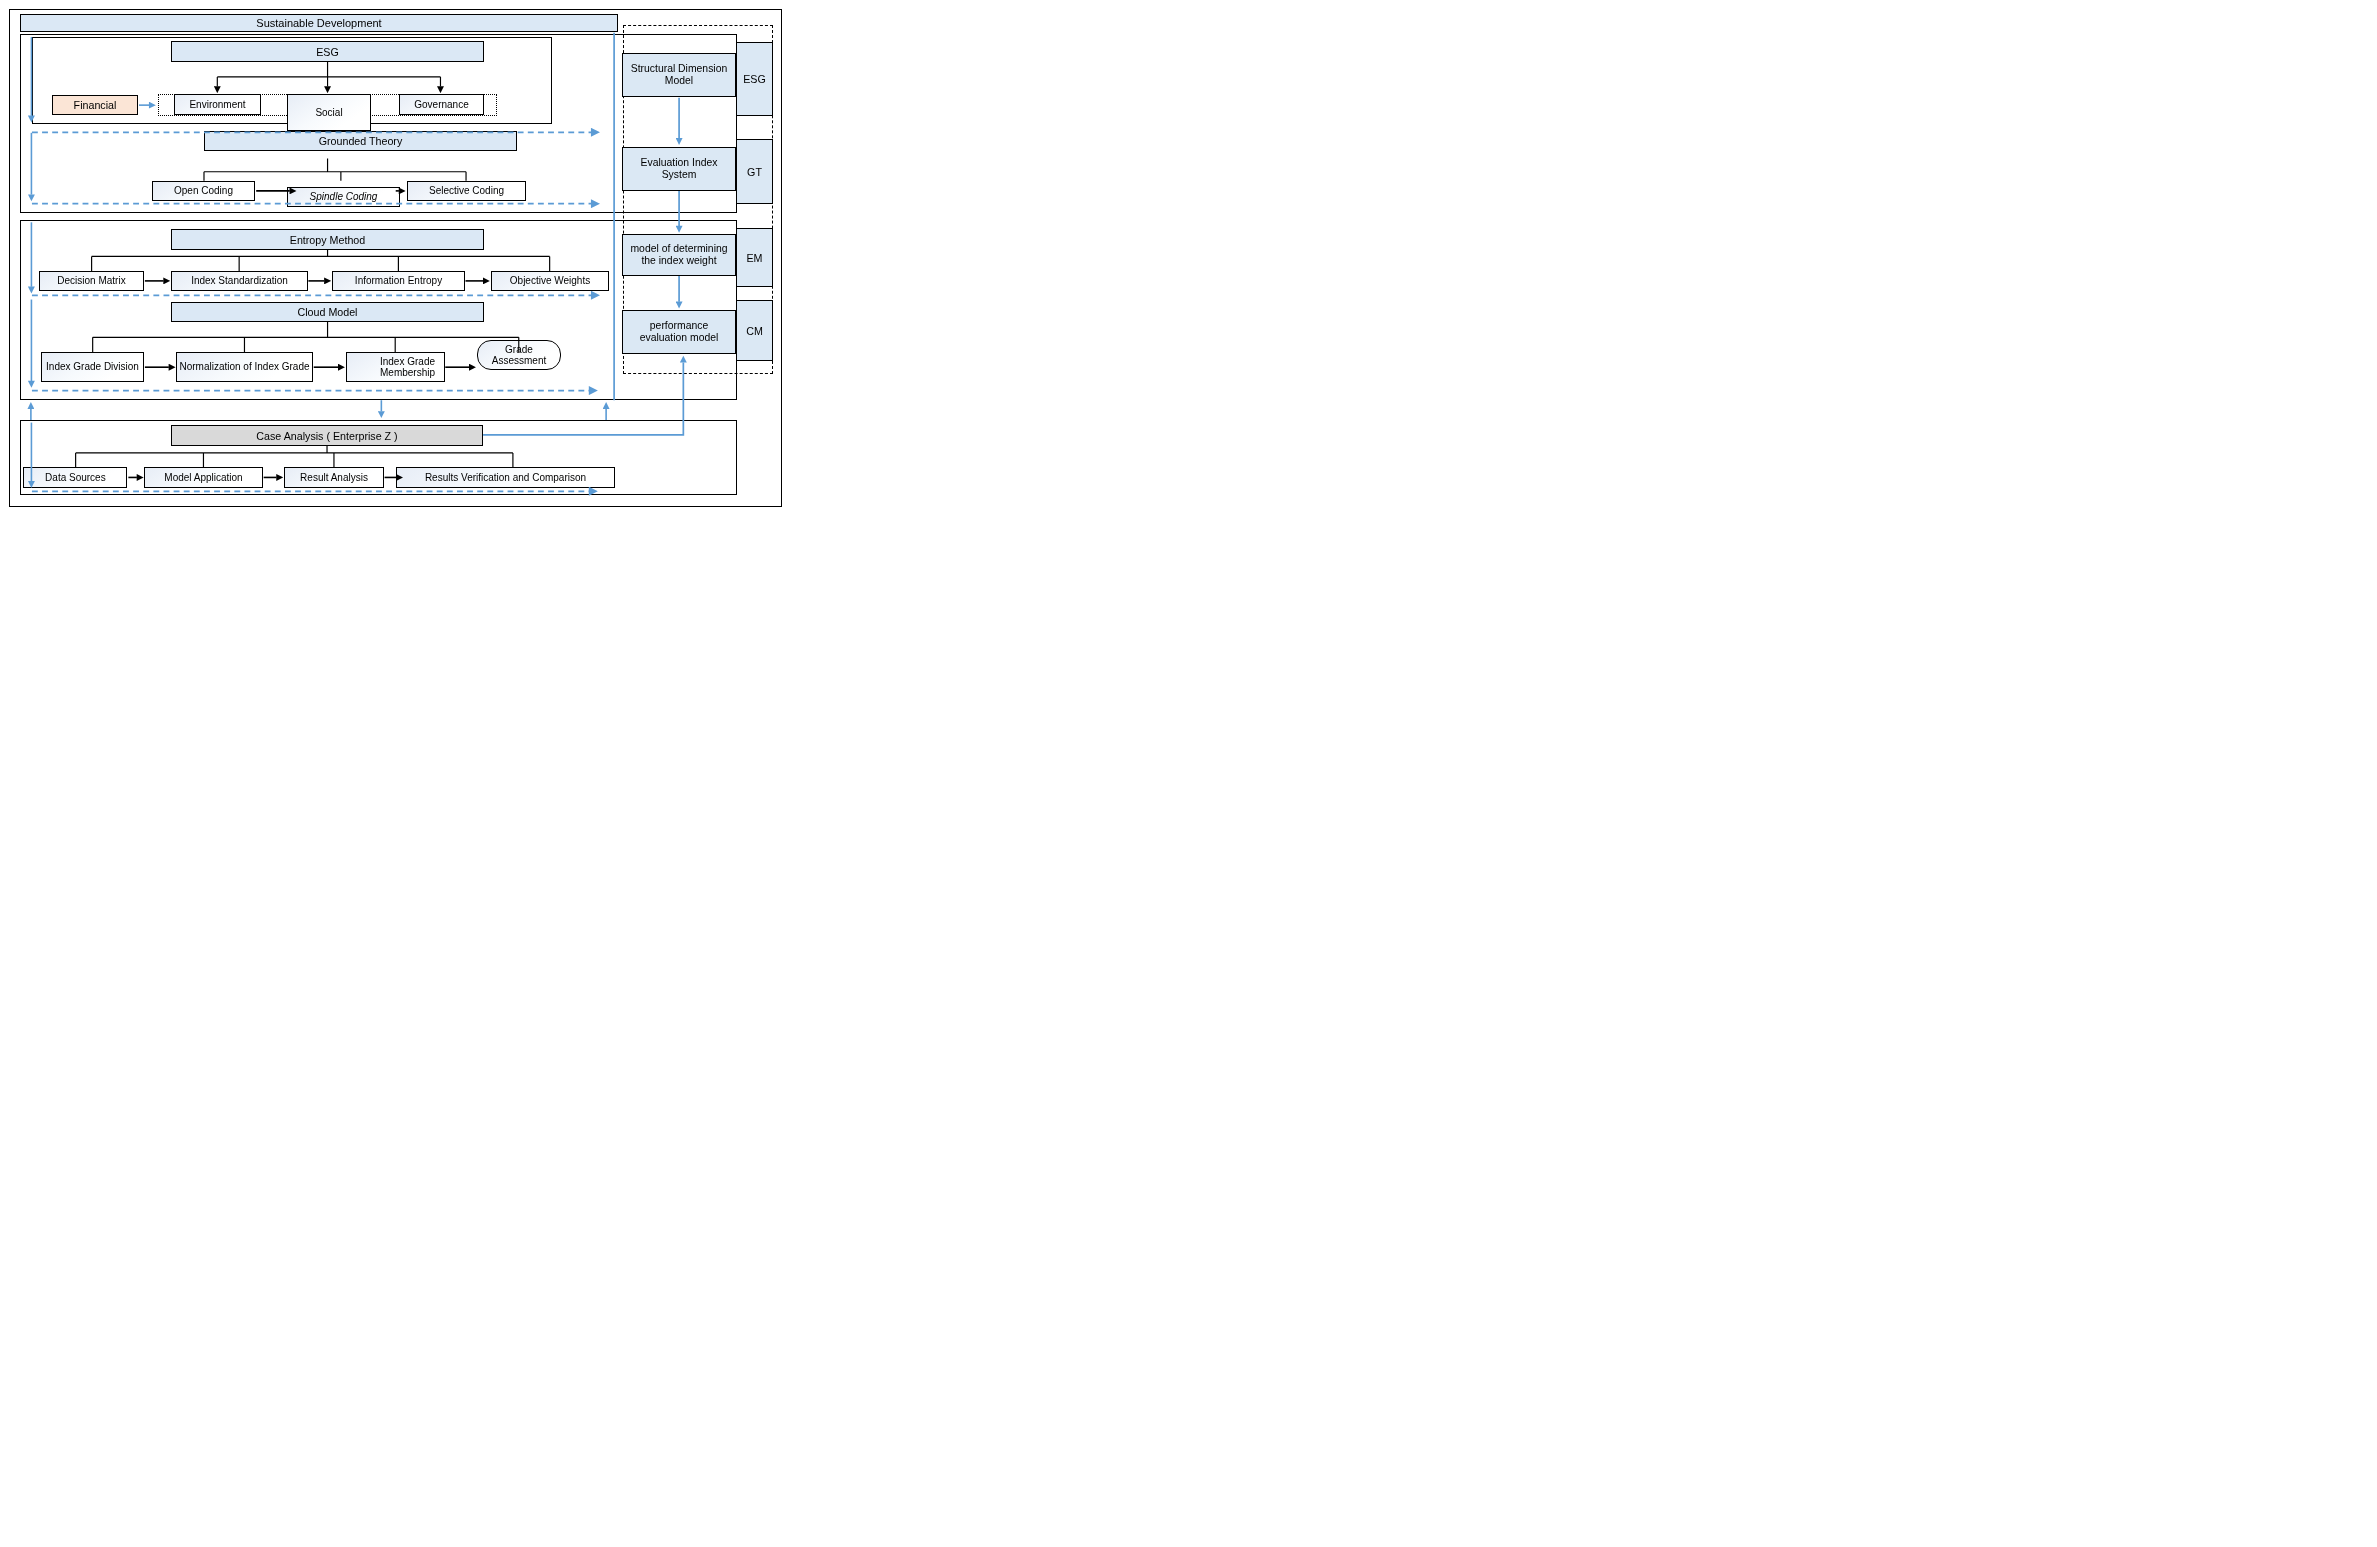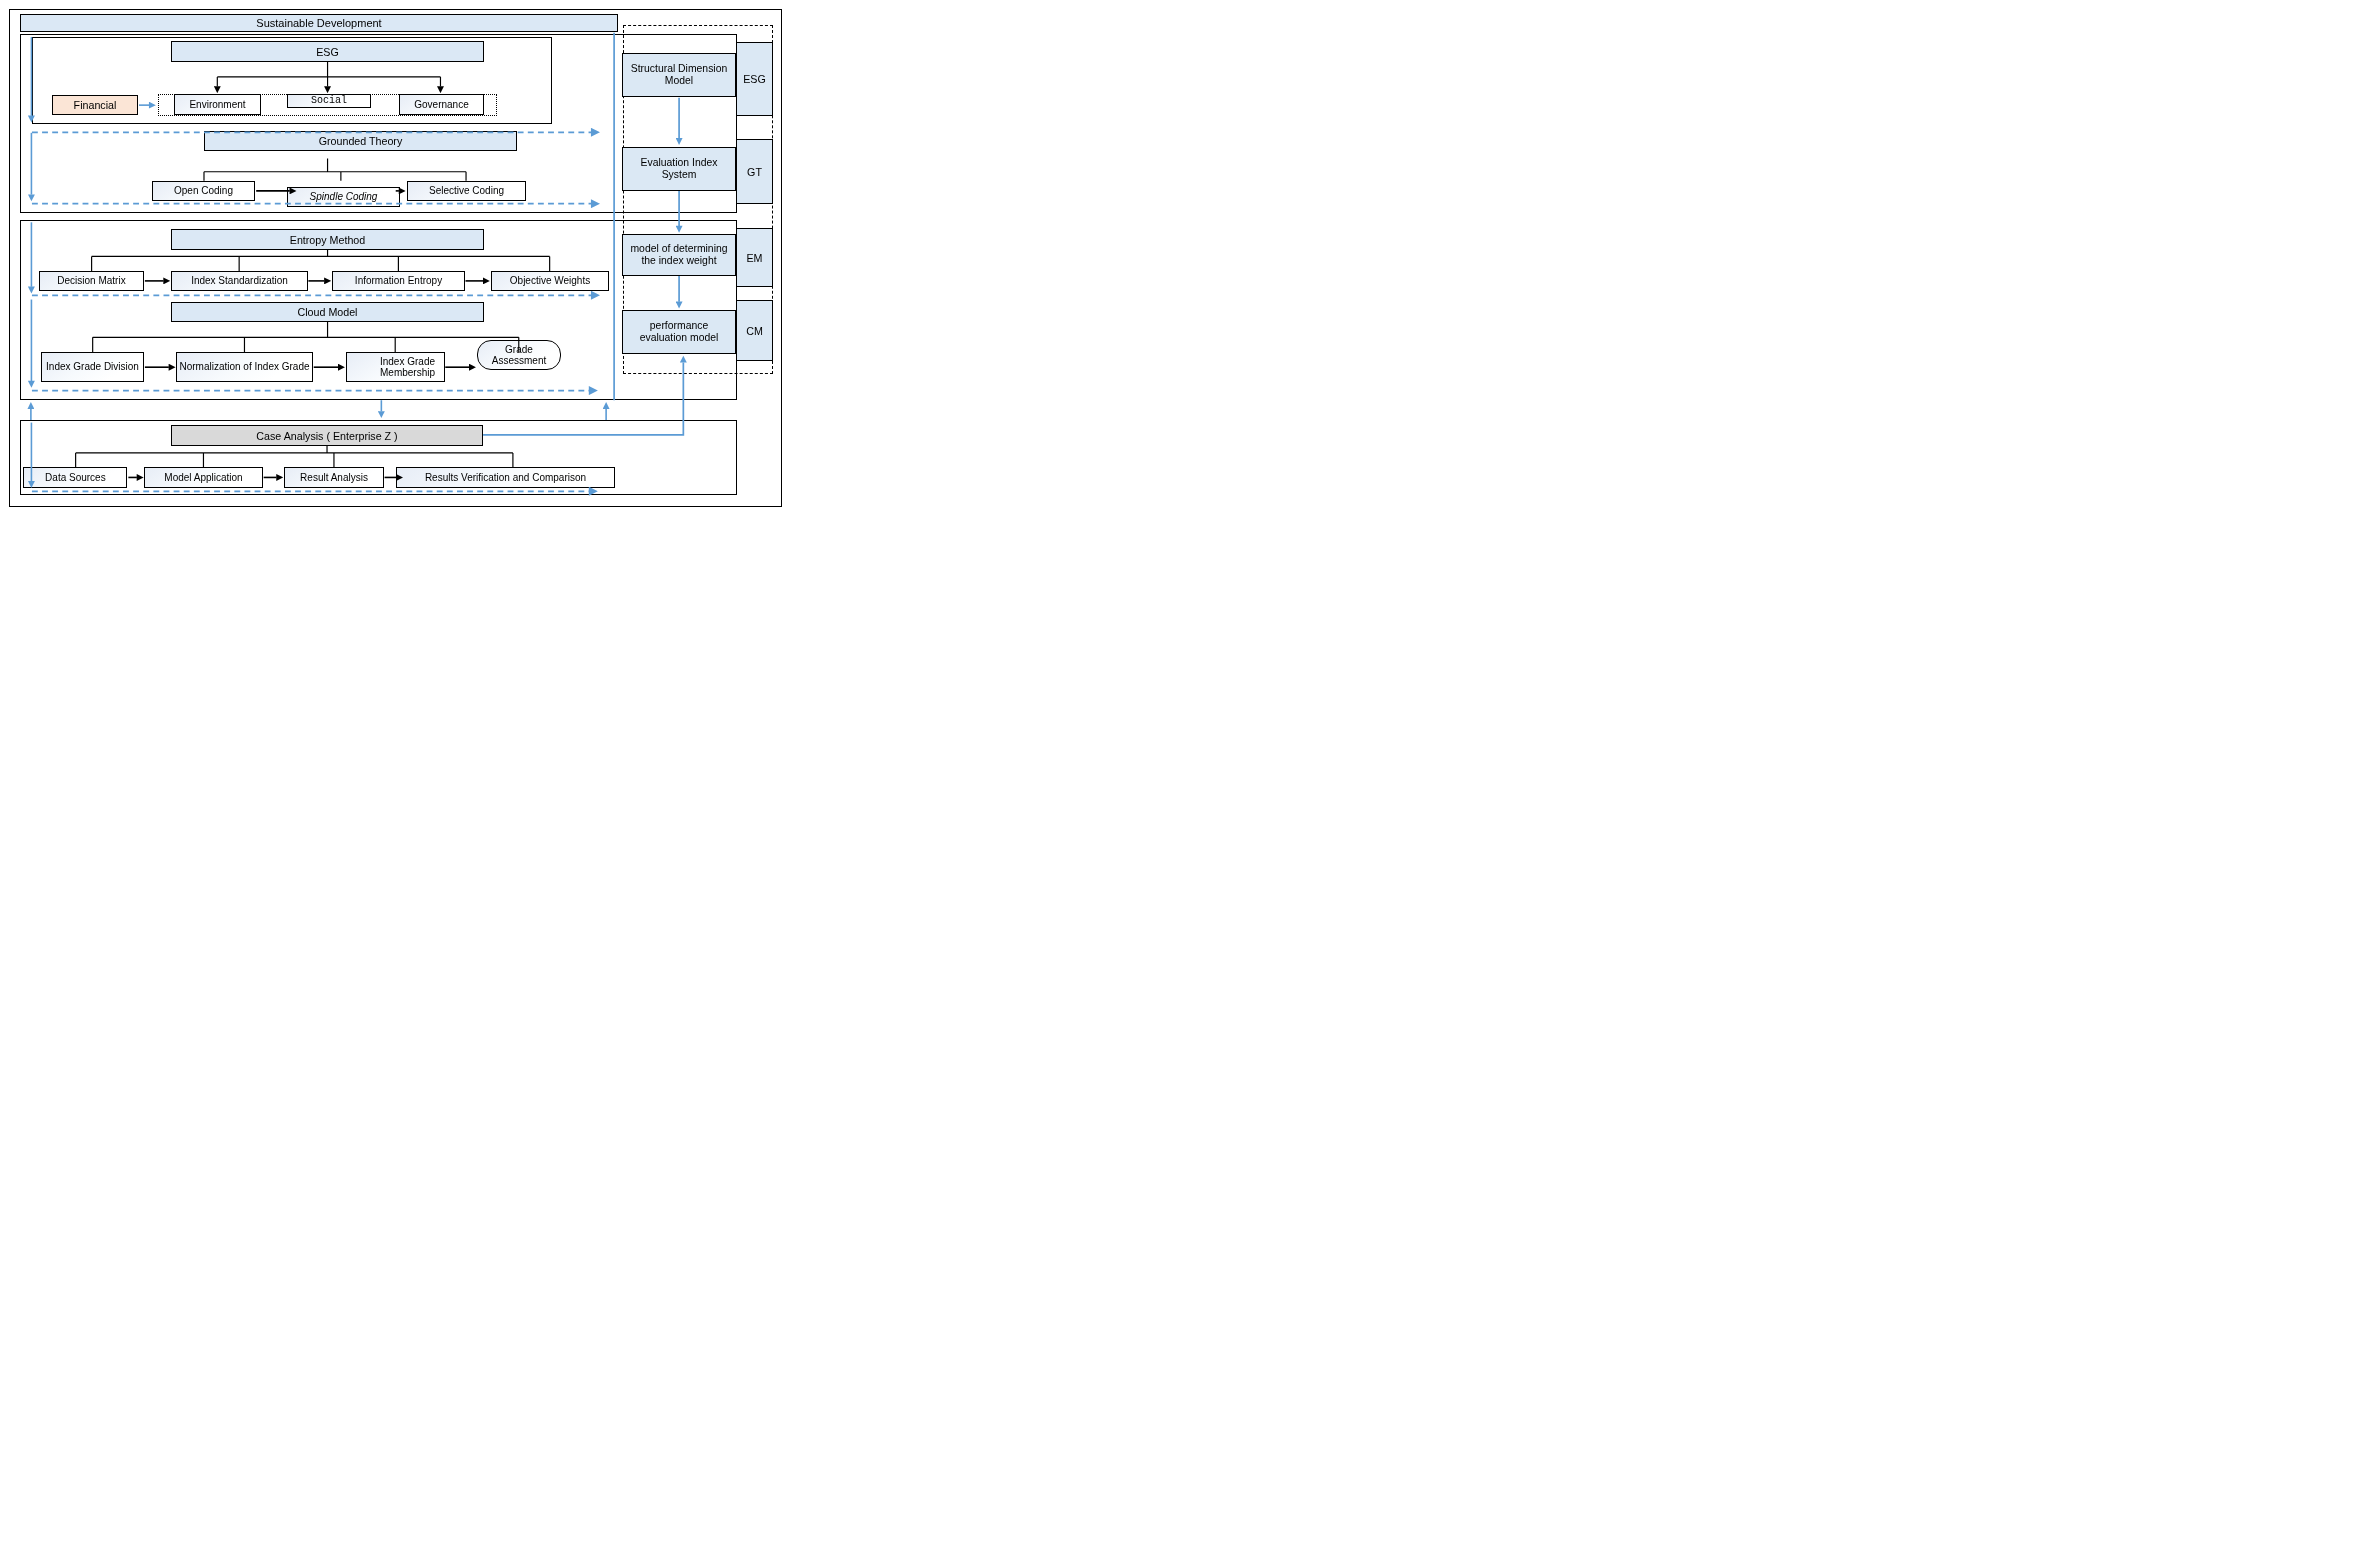--- a/index.html
+++ b/index.html
@@ -44,21 +44,21 @@
   <div class="abs bluebox center" style="left:171px;top:41px;width:313px;height:21px;">
     <span>ESG</span>
   </div>
   <div class="abs peach center" style="left:52px;top:95px;width:86px;height:20px;">
     <span>Financial</span>
   </div>
   <div class="abs dotted" style="left:158px;top:94px;width:339px;height:22px;"></div>
   <div class="abs gbox center" style="left:174px;top:94px;width:87px;height:21px;text-align:center;">
     <span>Environment</span>
   </div>
-  <div class="abs gbox center" style="left:287px;top:94px;width:84px;height:14px;font-family:Liberation Mono, monospace;">
+  <div class="abs gbox center" style="left:287px;top:94px;width:84px;height:37px;">
     <span>Social</span>
   </div>
   <div class="abs gbox center" style="left:399px;top:94px;width:85px;height:21px;">
     <span>Governance</span>
   </div>
 
   <div class="abs bluebox center" style="left:171px;top:131px;width:313px;height:20px;margin-left:33px;">
     <span>Grounded Theory</span>
   </div>
   <div class="abs gbox center" style="left:152px;top:181px;width:103px;height:20px;">

